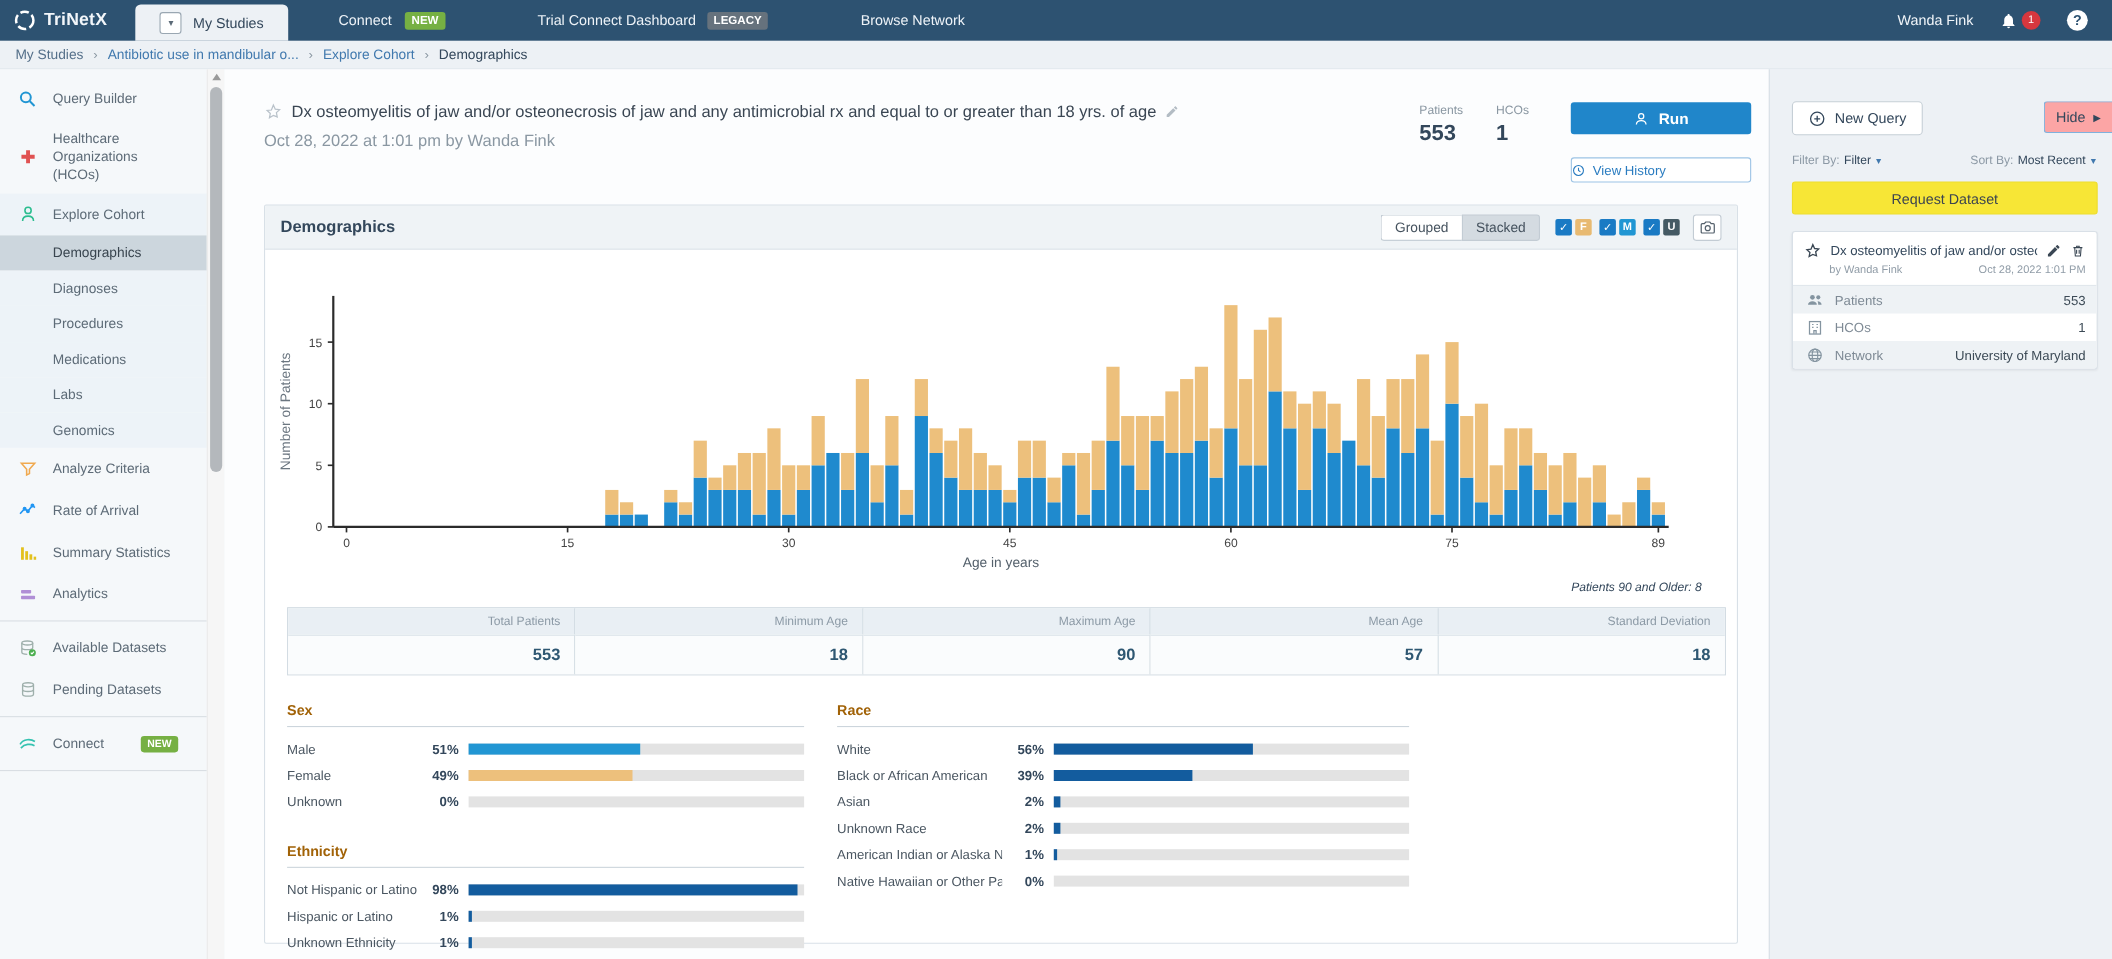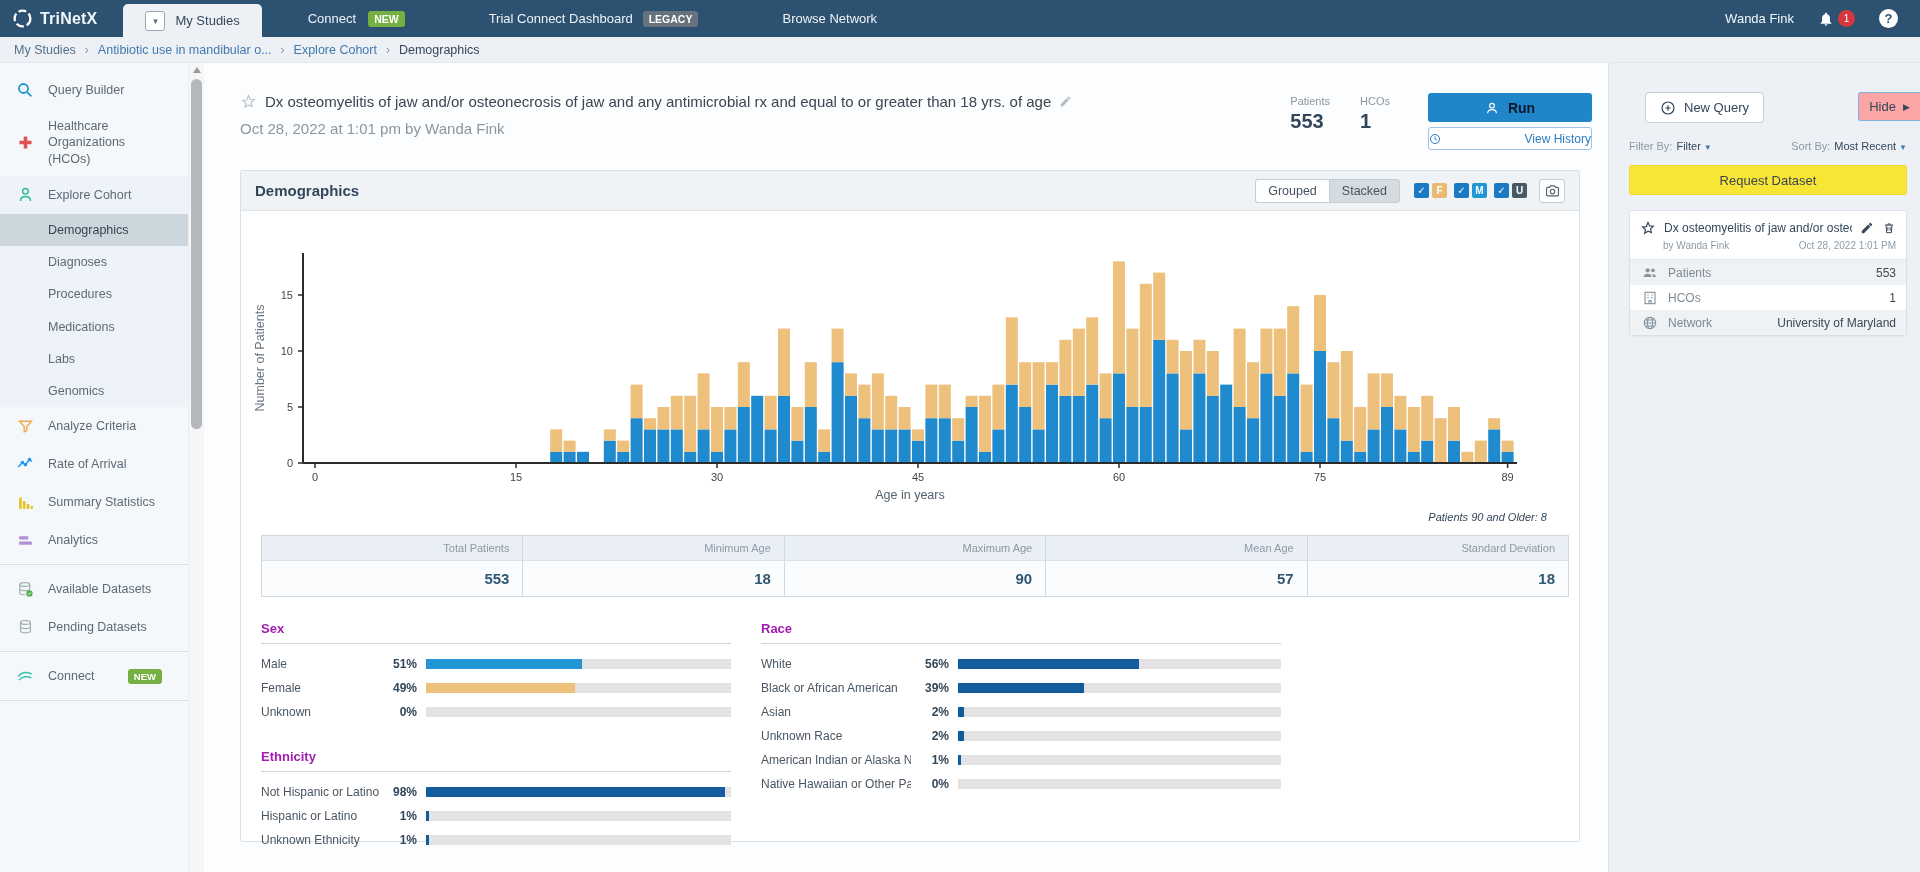--- a/index.html
+++ b/index.html
@@ -49,22 +49,22 @@
   .main-header { display:flex; padding:30px 16px 0 36px; }
   .mh-left { flex:1; min-width:0; }
   .query-title-row { display:flex; align-items:center; gap:8px; }
   .query-title { font-size:15px; color:#3a4653; white-space:nowrap; }
   .date-line { font-size:15px; color:#8a97a2; margin-top:10px; }
   .mh-stats { display:flex; gap:30px; margin-right:38px; margin-top:2px; }
   .stat-block { text-align:left; }
   .stat-label { font-size:11px; color:#8a97a2; }
   .stat-value { font-size:20px; font-weight:bold; color:#33475b; margin-top:3px; }
   .mh-buttons { width:164px; flex:none; }
-  .run-btn { width:164px; height:29px; background:#2086ca; border:none; border-radius:3px; color:#0f172a; font-size:14px; font-weight:bold; display:flex; align-items:center; justify-content:center; gap:9px; cursor:pointer; font-family:inherit; }
-  .vh-btn { width:164px; height:23px; margin-top:5px; background:#fff; border:1px solid #9cc3e5; border-radius:3px; color:#2a7cc0; font-size:12px; display:flex; align-items:center; justify-content:space-between; gap:7px; cursor:pointer; font-family:inherit; }
+  .run-btn { width:164px; height:29px; background:#2086ca; border:none; border-radius:3px; color:#ffffff; font-size:14px; font-weight:bold; display:flex; align-items:center; justify-content:center; gap:9px; cursor:pointer; font-family:inherit; }
+  .vh-btn { width:164px; height:23px; margin-top:21px; background:#fff; border:1px solid #9cc3e5; border-radius:3px; color:#2a7cc0; font-size:12px; display:flex; align-items:center; justify-content:flex-start; gap:7px; cursor:pointer; font-family:inherit; }
 
   
   .demo-card { margin:20px 28px 0 36px; background:#fff; border:1px solid #d8e0e7; border-radius:2px; height:672px; }
   .demo-head { height:40px; background:#eff3f6; border-bottom:1px solid #dde4ea; display:flex; align-items:center; padding:0 14px; }
   .demo-title { font-size:15px; font-weight:bold; color:#33475b; }
   .demo-controls { margin-left:auto; display:flex; align-items:center; gap:6px; }
   .toggle-group { display:flex; margin-right:8px; }
   .toggle-btn { font-size:12.5px; color:#45525e; background:#fff; border:1px solid #c3ccd4; padding:4px 12px; cursor:pointer; font-family:inherit; }
   .toggle-btn:first-child { border-radius:3px 0 0 3px; border-right:none; }
   .toggle-btn:last-child { border-radius:0 3px 3px 0;text-align:center; }
@@ -78,30 +78,30 @@
   .chart-note { text-align:right; padding-right:32px; font-size:11px; font-style:italic; color:#33475b; margin-top:2px; }
 
   .stats-table { margin:12px 10px 0 20px; border:1px solid #cfd9e0; }
   .stats-row { display:flex; }
   .stats-cell { flex:1; text-align:right; padding:6px 13px; border-right:1px solid #cfd9e0; font-size:11px; color:#8c9aa6; background:#e9eff4; }
   .stats-cell:last-child { border-right:none; }
   .stats-row.vals .stats-cell { background:#fafcfd; font-size:15px; font-weight:bold; color:#2e5772; padding:9px 13px; border-top:1px solid #dbe3e9; }
 
   .dist-area { display:grid; grid-template-columns:470px 520px; column-gap:30px; margin:24px 20px 0 20px; }
   .dist-section { margin-bottom:22px; }
-  .dist-title { font-size:13px; font-weight:bold; color:#a21caf; padding-bottom:7px; border-bottom:1px solid #ccd5dc; margin-bottom:13px; }
+  .dist-title { font-size:13px; font-weight:bold; color:#a16207; padding-bottom:7px; border-bottom:1px solid #ccd5dc; margin-bottom:13px; }
   .dist-row { display:flex; align-items:center; margin-bottom:10px; height:14px; }
   .dist-label { font-size:12px; color:#4a5661; white-space:nowrap; overflow:hidden; }
   .dist-pct { width:38px; text-align:right; font-size:12px; font-weight:bold; color:#33475b; margin-right:9px; flex:none; }
   .dist-track { flex:1; height:10px; background:#e3e3e3; position:relative; display:block; }
   .dist-fill { position:absolute; left:0; top:0; height:100%; display:block; }
 
   
   .rpanel { width:312px; flex:none; background:#edf1f5; border-left:1px solid #d9e0e7; position:relative; padding:0 13px 0 20px; }
-  .nq-btn { margin-top:29px; height:31px; padding:0 14px; background:#fff; border:1px solid #c6cfd6; border-radius:4px; font-size:13px; color:#33475b; display:inline-flex; align-items:center; gap:8px; cursor:pointer; font-family:inherit;margin-left:16px; }
+  .nq-btn { margin-top:29px; height:31px; padding:0 14px; background:#fff; border:1px solid #c6cfd6; border-radius:4px; font-size:13px; color:#33475b; display:inline-flex; align-items:center; gap:8px; cursor:pointer; font-family:inherit; }
   .hide-btn { position:absolute; top:29px; right:0; width:62px; height:29px; background:#fca5a5; border:1px solid #7fb1dd; border-right:none; border-radius:3px 0 0 3px; font-size:13px; color:#33475b; display:flex; align-items:center; justify-content:center; gap:7px; cursor:pointer; font-family:inherit; }
   .hide-arrow { font-size:9px; color:#33475b; }
   .filter-row { display:flex; justify-content:space-between; margin-top:17px; font-size:11px; color:#8c99a5; }
   .filter-val { color:#33475b; margin-left:4px; }
   .caret { color:#4179ae; font-size:8px; margin-left:3px; }
   .rq-btn { margin-top:13px; width:100%; height:30px; background:#f7e636; border:1px solid #eddd2e; border-radius:3px; font-size:13px; color:#3b4450; cursor:pointer; font-family:inherit; }
   .query-card { margin-top:15px; background:#fff; border:1px solid #d9e0e7; border-radius:3px; box-shadow:0 1px 2px rgba(0,0,0,.05); overflow:hidden; }
   .qc-head { display:flex; align-items:center; gap:8px; padding:9px 10px 4px 10px; }
   .qc-title { flex:1; font-size:12px; color:#33475b; white-space:nowrap; overflow:hidden; }
   .qc-byline { display:flex; justify-content:space-between; font-size:10px; color:#909ca7; padding:0 10px 8px 33px; border-bottom:1px solid #e1e7ec; }

